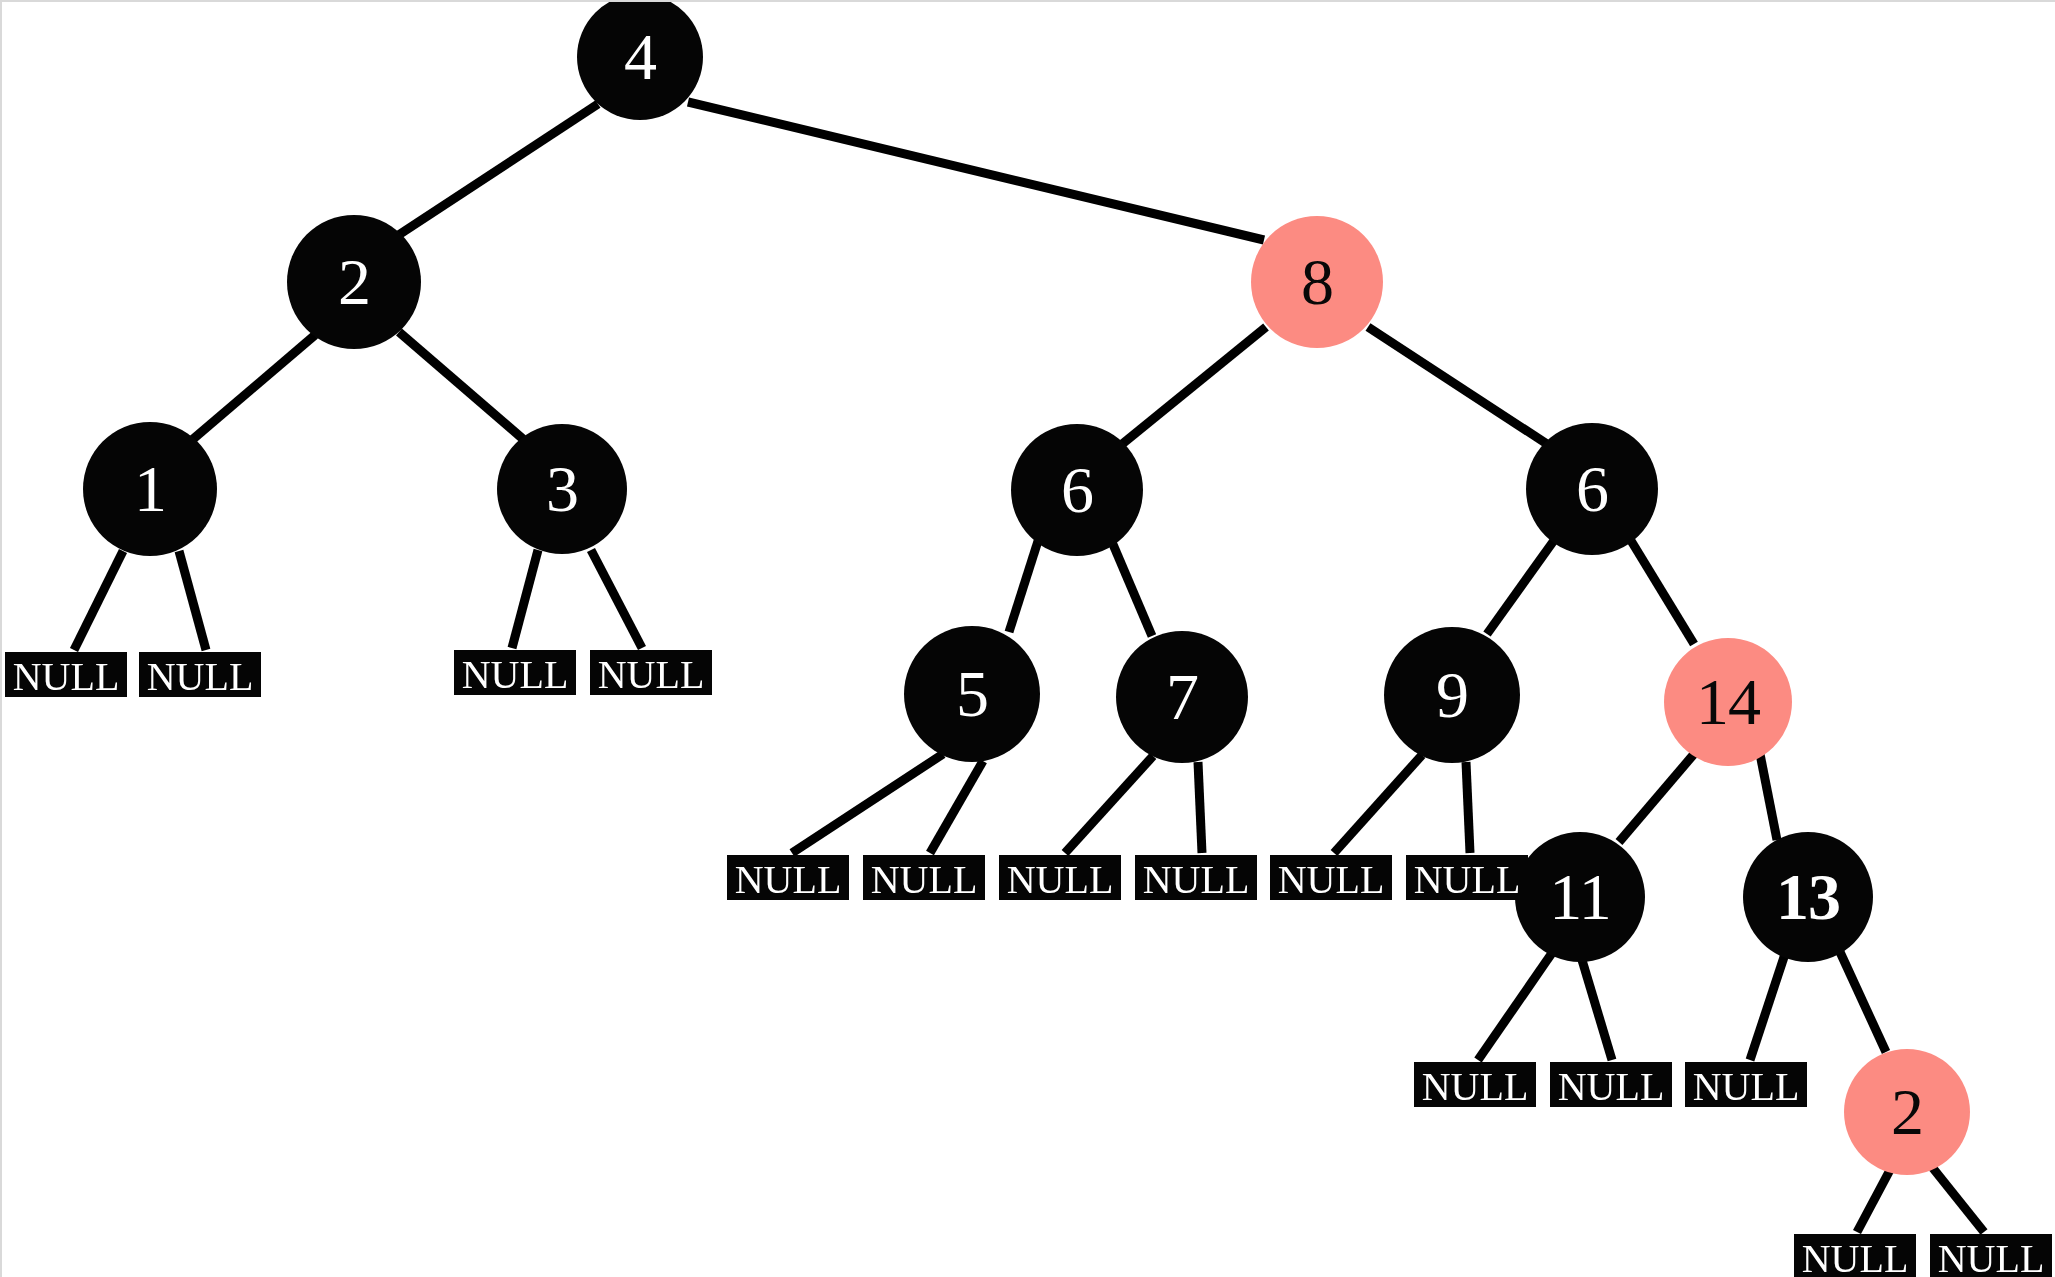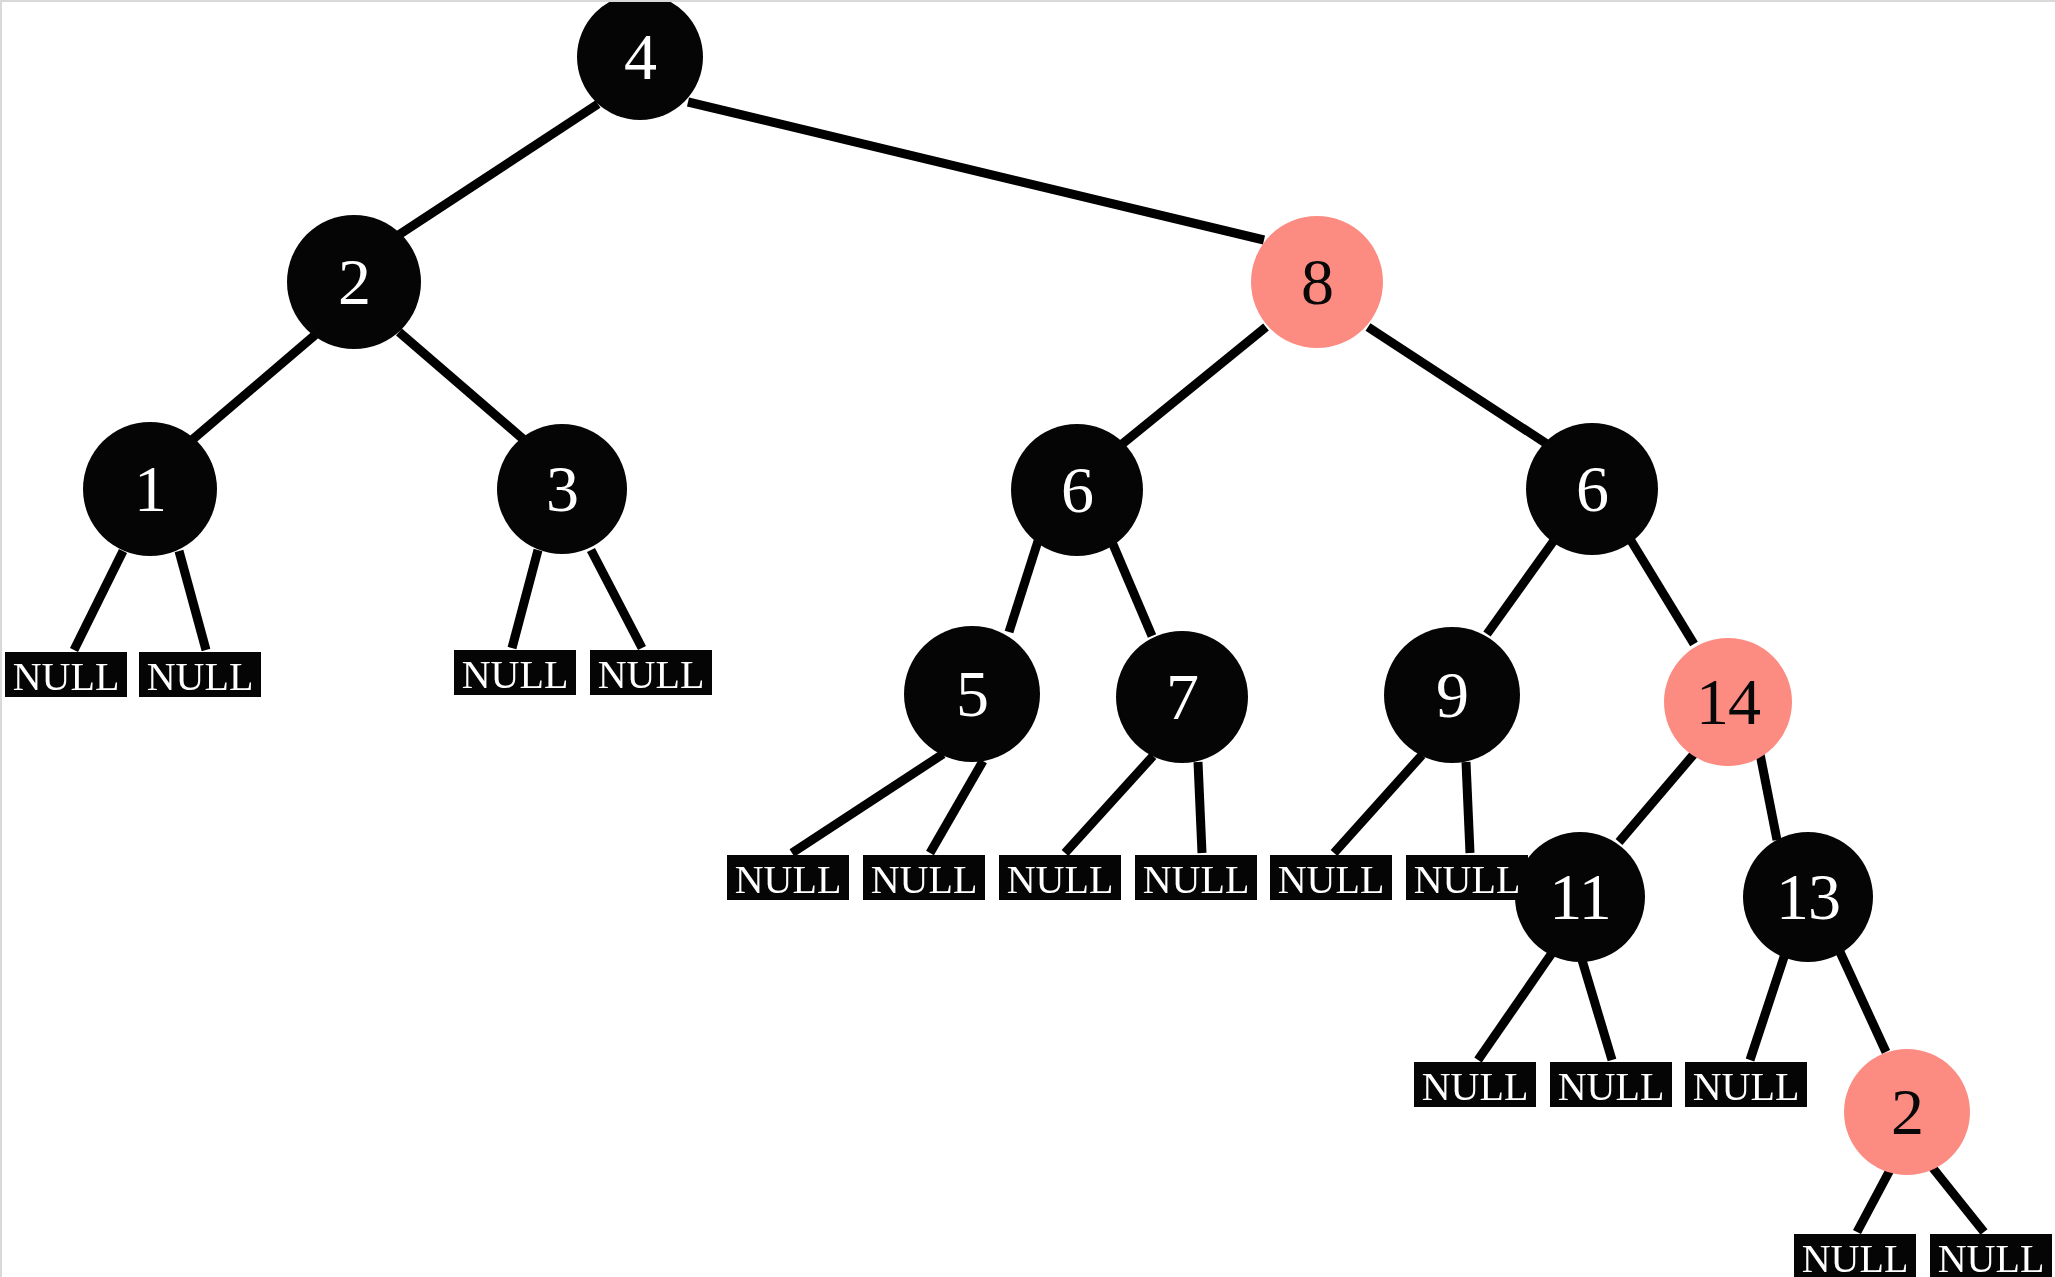--- a/index.html
+++ b/index.html
@@ -132,21 +132,21 @@
       </div>
       <div class="node black" style="left: 1382px; top: 625px; width: 136px; height: 136px;">
         <span class="node-label">9</span>
       </div>
       <div class="node red" style="left: 1662px; top: 636px; width: 128px; height: 128px;">
         <span class="node-label">14</span>
       </div>
       <div class="node black" style="left: 1513px; top: 830px; width: 130px; height: 130px;">
         <span class="node-label">11</span>
       </div>
-      <div class="node black" style="left: 1741px; top: 830px; width: 130px; height: 130px;">
+      <div class="node black" style="left: 1741px; top: 830px; width: 130px; height: 130px; font-weight: bold;">
         <span class="node-label">13</span>
       </div>
       <div class="node red" style="left: 1842px; top: 1047px; width: 126px; height: 126px;">
         <span class="node-label">2</span>
       </div>
     </div>
   <div id="nulls-layer">
       <div class="nullbox" style="left: 3px; top: 650px; width: 122px; height: 45px;">
         <span class="null-label">NULL</span>
       </div>

